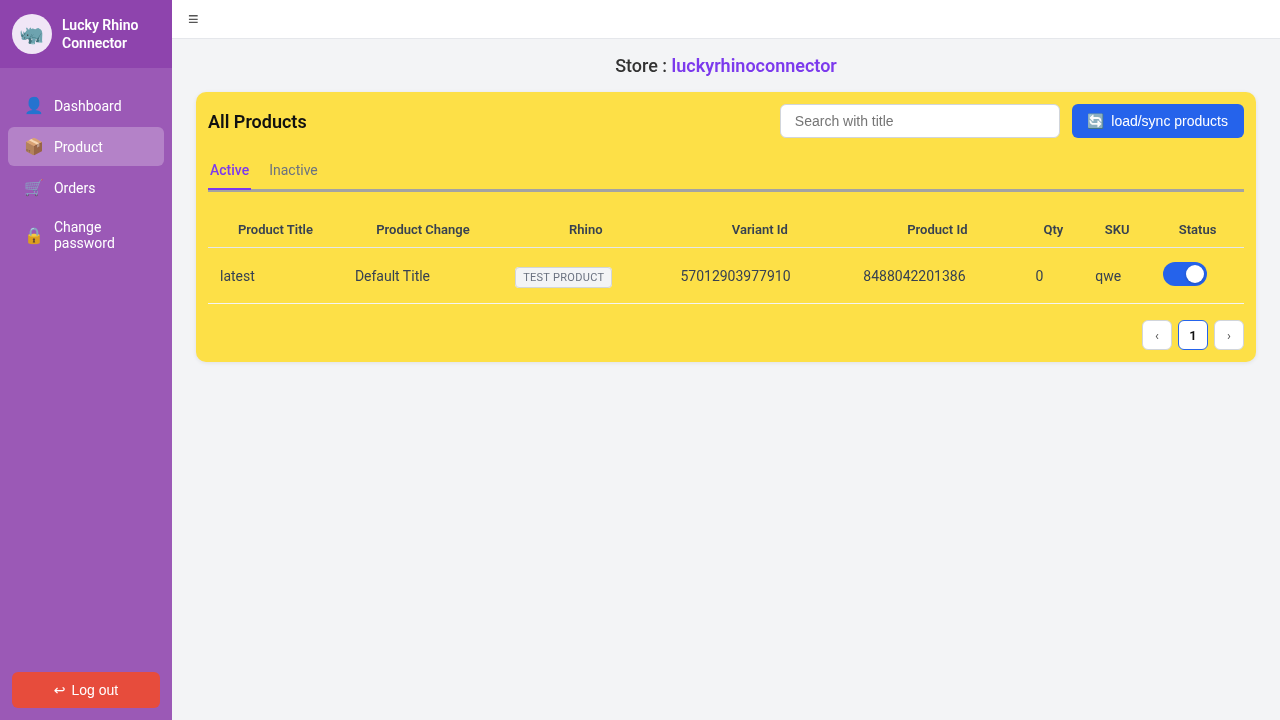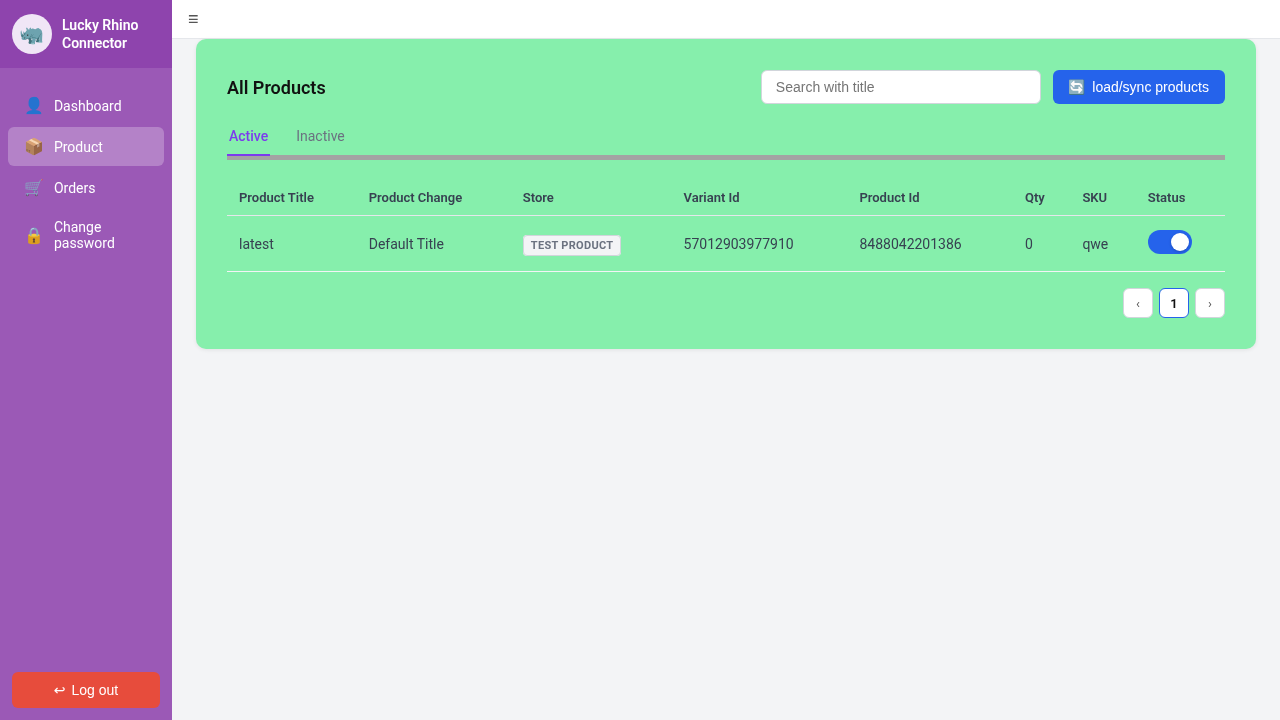--- a/index.html
+++ b/index.html
@@ -104,23 +104,23 @@
     .store-name {
       color: #7c3aed;
       font-weight: 600;
     }
 
     .content-area {
       padding: 0 24px 24px 24px;
       flex: 1;
     }
     .card {
-      background: #86efac;
+      background: #fde047;
       border-radius: 10px;
-      padding: 31px;
+      padding: 12px;
       box-shadow: 0 1px 4px rgba(0,0,0,0.08);
     }
     .card-header {
       display: flex;
       align-items: center;
       justify-content: space-between;
       margin-bottom: 16px;
     }
     .card-title {
       font-size: 18px;
@@ -152,22 +152,22 @@
     .header-right {
       display: flex;
       align-items: center;
       gap: 12px;
       margin-left: 9px;
     }
 
     
     .tabs {
       display: flex;
-      gap: 24px;
-      border-bottom: 5px solid #a3a3a3;
+      gap: 16px;
+      border-bottom: 3px solid #a3a3a3;
       margin-bottom: 20px;
     }
     .tab {
       padding: 8px 2px 10px;
       font-size: 14px;
       cursor: pointer;
       color: #6b7280;
       border-bottom: 2px solid transparent;
       margin-bottom: -1px;
     }
@@ -180,40 +180,40 @@
     
     table {
       width: 100%;
       border-collapse: collapse;
       font-size: 14px;
     }
     thead tr {
       border-bottom: 1px solid #e5e7eb;
     }
     th {
-      text-align: left;
+      text-align: center;
       padding: 10px 12px;
       font-weight: 600;
       color: #374151;
       font-size: 13px;
     }
     td {
       padding: 14px 12px;
       color: #374151;
       border-bottom: 1px solid #f3f4f6;
     }
     .test-product-badge {
       background: #f3f4f6;
       border: 1px solid #d1d5db;
       border-radius: 4px;
       padding: 3px 7px;
       font-size: 11px;
       color: #6b7280;
       text-transform: uppercase;
-      font-weight: 700;
+      font-weight: 400;
       letter-spacing: 0.3px;
       text-align: right;
     }
 
     
     .toggle {
       position: relative;
       width: 44px;
       height: 24px;
       display: inline-block;
@@ -311,20 +311,23 @@
     </button>
   </div>
 </div>
 
 <div class="main">
 
   <div class="topbar">
     <span class="hamburger-icon">≡</span>
   </div>
 
+  <div class="store-header">
+    <span>Store : </span><span class="store-name">luckyrhinoconnector</span>
+  </div>
 
   <div class="content-area">
     <div class="card">
 
       <div class="card-header">
         <h2 class="card-title">All Products</h2>
         <div class="header-right">
           <input class="search-input" type="text" placeholder="Search with title" style="">
           <button class="load-sync-btn">
             <span>🔄</span>
@@ -336,21 +339,21 @@
       <div class="tabs">
         <div class="tab active">Active</div>
         <div class="tab">Inactive</div>
       </div>
 
       <table>
         <thead>
           <tr>
             <th>Product Title</th>
             <th>Product Change</th>
-            <th>Store</th>
+            <th>Rhino</th>
             <th>Variant Id</th>
             <th>Product Id</th>
             <th>Qty</th>
             <th>SKU</th>
             <th>Status</th>
           </tr>
         </thead>
         <tbody>
           <tr>
             <td>latest</td>

